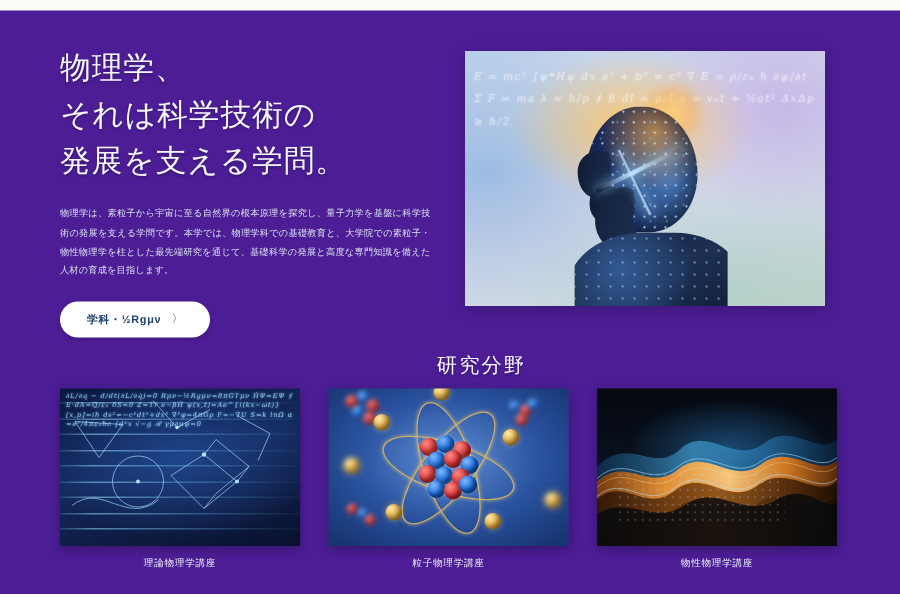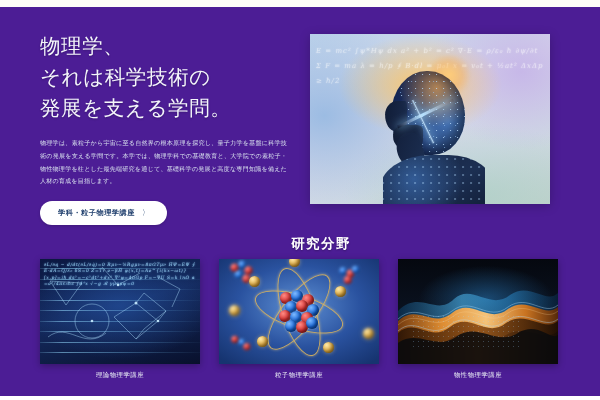--- a/index.html
+++ b/index.html
@@ -151,21 +151,21 @@
     position:absolute; left:58%; top:24%; width:46px; height:40px;
     transform:translate(-50%,-50%);
     background:radial-gradient(circle, rgba(255,205,120,.95) 0%, rgba(255,170,60,.35) 42%, rgba(255,170,60,0) 72%);
     filter:blur(1px);
   }
 
   
   .section-title {
     position:absolute; left:0; top:228px; width:600px;
     text-align:center;
-    color:#ffffff; font-size:13.5px; font-weight:700; letter-spacing:1.4px;
+    color:#ffffff; font-size:13.5px; font-weight:400; letter-spacing:1.4px;
     text-shadow:0 1px 2px rgba(0,0,0,.28);
     padding-left:42px;
   }
 
   .cards {
     position:absolute; left:40px; top:252px;
     width:520px; display:flex; gap:19px;
   }
   .card { width:160px; }
   .card-thumb {
@@ -252,21 +252,21 @@
   <div class="canvas">
 
     <section class="hero">
 
       <div class="hero-copy">
         <h1 class="headline">物理学、
 それは科学技術の
 発展を支える学問。</h1>
         <p class="body-text">物理学は、素粒子から宇宙に至る自然界の根本原理を探究し、量子力学を基盤に科学技術の発展を支える学問です。本学では、物理学科での基礎教育と、大学院での素粒子・物性物理学を柱とした最先端研究を通じて、基礎科学の発展と高度な専門知識を備えた人材の育成を目指します。</p>
         <button class="cta">
-          <span>学科・粒子物理学講座</span>
+          <span>学科・½Rgμν</span>
           <span class="chev">〉</span>
         </button>
       </div>
 
       <div class="hero-img">
         <div class="hi-formulas hi-layer">E = mc²  ∫ψ*Hψ dx  a² + b² = c²  ∇·E = ρ/ε₀  ħ ∂ψ/∂t  Σ F = ma  λ = h/p  ∮ B·dl = μ₀I  x = v₀t + ½at²  ΔxΔp ≥ ħ/2</div>
         <div class="hi-glow"></div>
 
         <div class="hi-figure">
           <div class="fig-head"></div>

